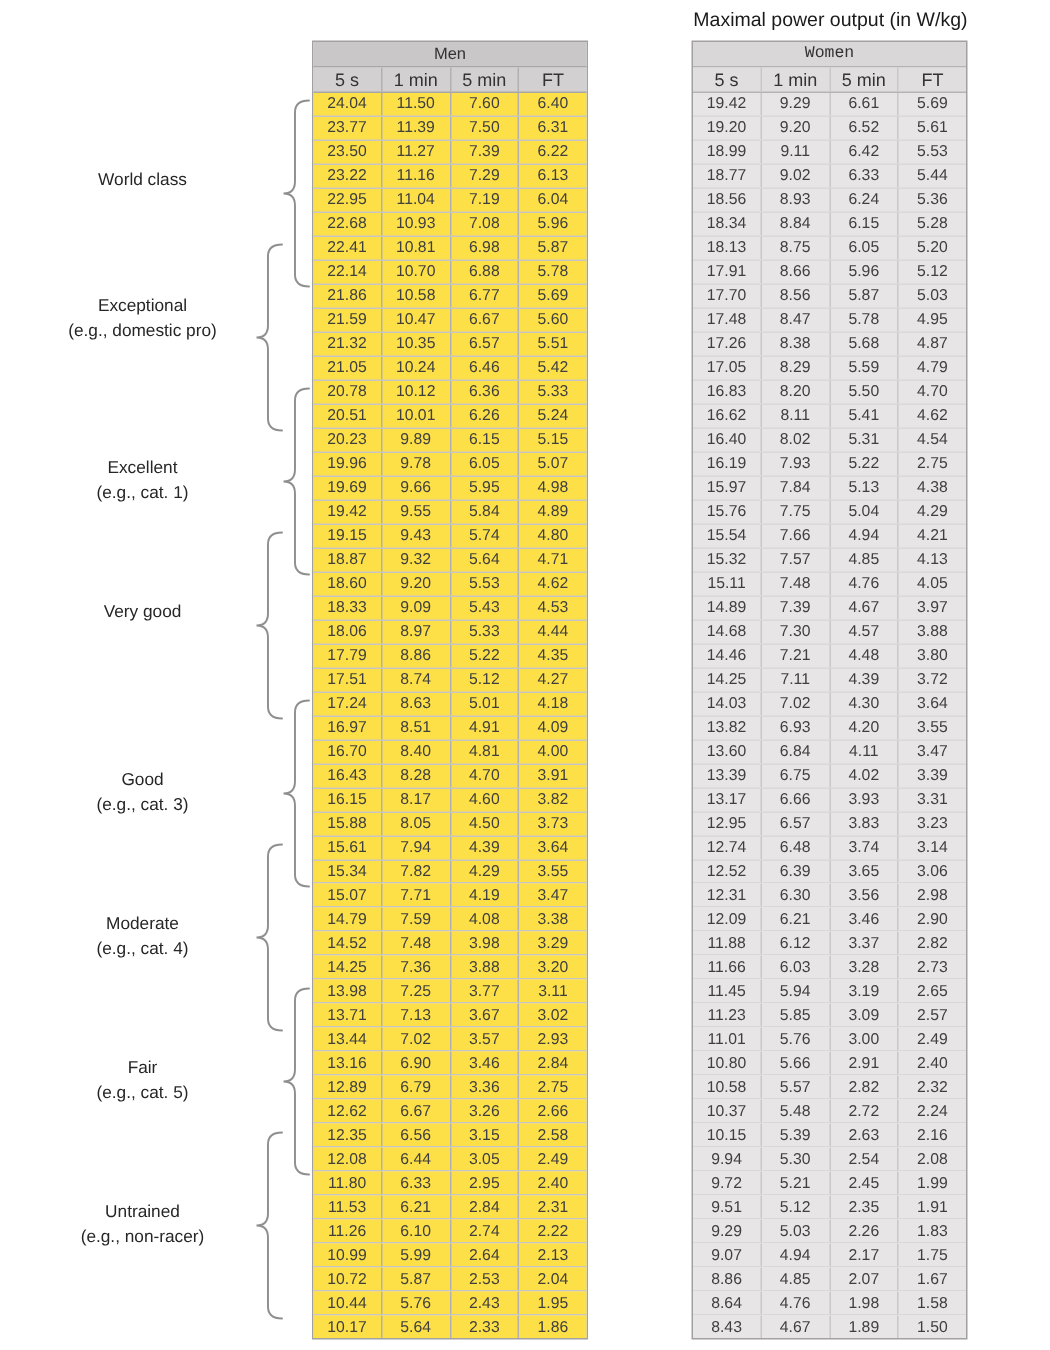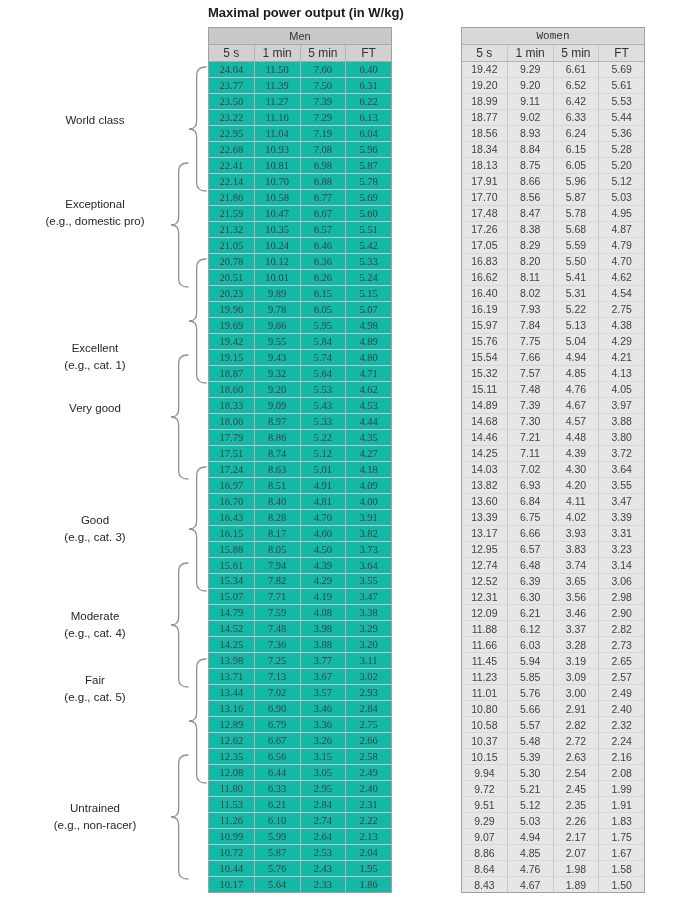--- a/index.html
+++ b/index.html
@@ -2,21 +2,21 @@
 <html><head>
 <meta charset="utf-8">
 <style>
   html,body{margin:0;padding:0;}
   body{
     width:700px;height:900px;position:relative;background:#ffffff;
     font-family:"Liberation Sans", sans-serif;overflow:hidden;
   }
   .title{
     position:absolute;left:208px;top:5px;width:437px;
-    text-align:left;font-size:13px;font-weight:bold;color:#1a1a1a;
+    text-align:right;font-size:13px;font-weight:normal;color:#1a1a1a;
   }
   #table{
     position:absolute;left:208px;top:27px;width:437px;height:866px;
     display:flex;flex-direction:row;gap:33px;
   }
   .block{
     flex:1;display:flex;flex-direction:column;
     border:1px solid #a2a0a0;box-sizing:border-box;
   }
   .gap{width:3px;background:#ffffff;}
@@ -27,21 +27,21 @@
   .subrow,.drow{display:flex;flex-direction:row;box-sizing:border-box;}
   .subrow{height:17px;flex:none;}
   .drow{flex:1;min-height:0;}
   .cell{
     flex:1;display:flex;align-items:center;justify-content:center;
     font-size:10.5px;color:#3f3f3f;box-sizing:border-box;min-width:0;
   }
   
   .men .ghead{background:#c9c7c7;border-bottom:1px solid #a8a6a6;}
   .men .subrow{background:#d2d0d0;border-bottom:1px solid #a8a6a6;}
-  .men .drow{background:#14b8a6;border-bottom:1px solid #c6c4c4;font-family:Liberation Serif, serif;}
+  .men .drow{background:#fde047;border-bottom:1px solid #c6c4c4;}
   .men .drow:last-child{border-bottom:none;}
   .men .cell{border-right:1px solid #b2b0b0;}
   .men .cell:last-child{border-right:none;}
   
   .women .ghead{background:#d9d7d7;border-bottom:1px solid #b5b3b3;font-family:Liberation Mono, monospace;}
   .women .subrow{background:#e0dede;border-bottom:1px solid #b5b3b3;}
   .women .drow{background:#e7e5e5;border-bottom:1px solid #d9d7d7;}
   .women .drow:last-child{border-bottom:none;}
   .women .cell{border-right:1px solid #c9c7c7;}
   .women .cell:last-child{border-right:none;}
@@ -69,36 +69,36 @@
   </svg>
 
 <div id="labels">
     <div class="cat-label" style="top: 112px;">
       <div>World class</div>
     </div>
     <div class="cat-label" style="top: 196px;">
       <div>Exceptional</div>
       <div>(e.g., domestic pro)</div>
     </div>
-    <div class="cat-label" style="top: 304px; margin-top: 36px;">
+    <div class="cat-label" style="top: 304px;">
       <div>Excellent</div>
       <div>(e.g., cat. 1)</div>
     </div>
     <div class="cat-label" style="top: 400px;">
       <div>Very good</div>
     </div>
     <div class="cat-label" style="top: 512px;">
       <div>Good</div>
       <div>(e.g., cat. 3)</div>
     </div>
     <div class="cat-label" style="top: 608px;">
       <div>Moderate</div>
       <div>(e.g., cat. 4)</div>
     </div>
-    <div class="cat-label" style="top: 672px;">
+    <div class="cat-label" style="top: 704px;">
       <div>Fair</div>
       <div>(e.g., cat. 5)</div>
     </div>
     <div class="cat-label" style="top: 800px;">
       <div>Untrained</div>
       <div>(e.g., non-racer)</div>
     </div>
   </div>
 
 <div id="table">

